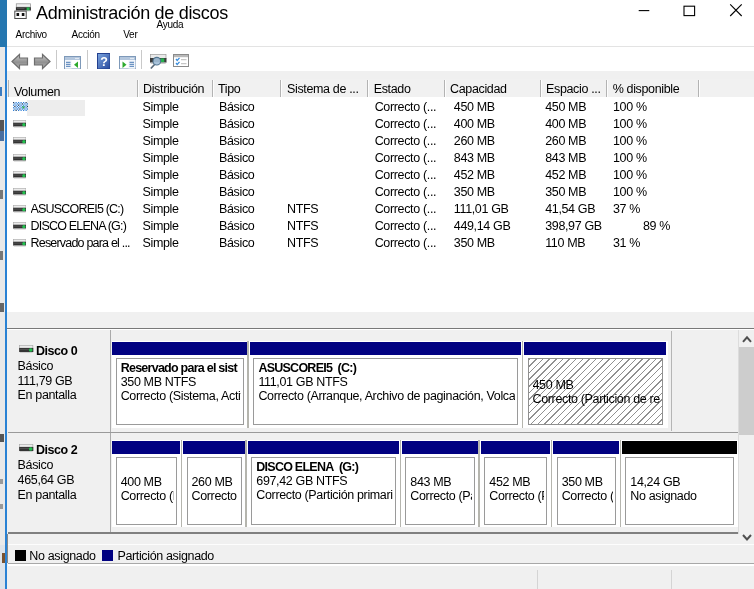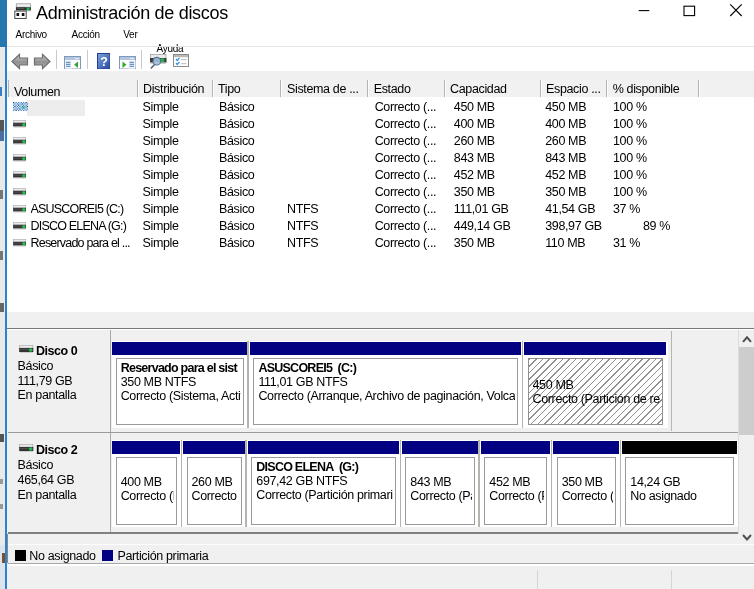--- a/index.html
+++ b/index.html
@@ -29,21 +29,21 @@
 <svg class="a" style="left:620px;top:0" width="134" height="26" viewBox="0 0 134 26">
  <line x1="18.7" y1="10.6" x2="29.3" y2="10.6" stroke="#000" stroke-width="1.1"></line>
  <rect x="64" y="6.2" width="10.6" height="9.4" fill="none" stroke="#000" stroke-width="1.1"></rect>
  <line x1="110.2" y1="4.4" x2="121.7" y2="16" stroke="#000" stroke-width="1.1"></line>
  <line x1="121.7" y1="4.4" x2="110.2" y2="16" stroke="#000" stroke-width="1.1"></line>
 </svg>
 
 <div class="a mn" style="left:15.6px;top:28.8px">Archivo</div>
 <div class="a mn" style="left:71.6px;top:28.8px">Acción</div>
 <div class="a mn" style="left:123.3px;top:28.8px">Ver</div>
-<div class="a mn" style="left:156.5px;top:43px">Ayuda</div>
+<div class="a mn" style="left:156.5px;top:19px">Ayuda</div>
 <div class="a" style="left:7px;top:46px;width:747px;height:1px;background:#e3e3e3"></div>
 
 <svg class="a" style="left:11px;top:53px" width="40" height="17" viewBox="0 0 40 17">
 <defs>
       <linearGradient id="ag" x1="0" y1="0" x2="0" y2="1">
 <stop offset="0" stop-color="#cfcfcf"></stop>
         <stop offset="0.55" stop-color="#909090"></stop>
         <stop offset="1" stop-color="#b8b8b8"></stop>
       </linearGradient>
     </defs>
@@ -388,21 +388,21 @@
 <path d="M2 3 L6 7.5 L10 3" fill="none" stroke="#505050" stroke-width="2"></path>
   </svg>
 
 <div class="a" style="left:7px;top:534px;width:747px;height:55px;background:#f0f0f0"></div>
 <div class="a" style="left:8px;top:532.4px;width:730px;height:1.6px;background:#808080"></div>
 <div class="a" style="left:7px;top:544px;width:747px;height:1.2px;background:#fdfdfd"></div>
 <div class="a" style="left:6.8px;top:534px;width:1.2px;height:29px;background:#888"></div>
 <div class="a" style="left:14.5px;top:550px;width:11px;height:11px;background:#000"></div>
 <div class="a" style="left:29.3px;top:548.9px">No asignado</div>
 <div class="a" style="left:102.3px;top:550px;width:11px;height:11px;background:#010181"></div>
-<div class="a" style="left:117.4px;top:548.9px">Partición primaria</div>
+<div class="a" style="left:117.4px;top:548.9px">Partición asignado</div>
 <div class="a" style="left:8px;top:563px;width:746px;height:1px;background:#a8a8a8"></div>
 <div class="a" style="left:8px;top:564px;width:746px;height:1.5px;background:#fff"></div>
 <div class="a" style="left:537px;top:569.5px;width:1px;height:20px;background:#d4d4d4"></div>
 <div class="a" style="left:671px;top:569.5px;width:1px;height:20px;background:#d4d4d4"></div>
 
 <div class="a" style="left:0;top:0;width:7px;height:589px;background:#e9e9e9"></div>
 <div class="a" style="left:0;top:0;width:7px;height:47px;background:#2577b0"></div>
 <div class="a" style="left:0;top:87px;width:2px;height:9px;background:#3c7cc0"></div>
 <div class="a" style="left:0;top:120px;width:4px;height:16px;background:#555"></div>
 <div class="a" style="left:0;top:131px;width:4px;height:10px;background:#4a6f9f"></div>

